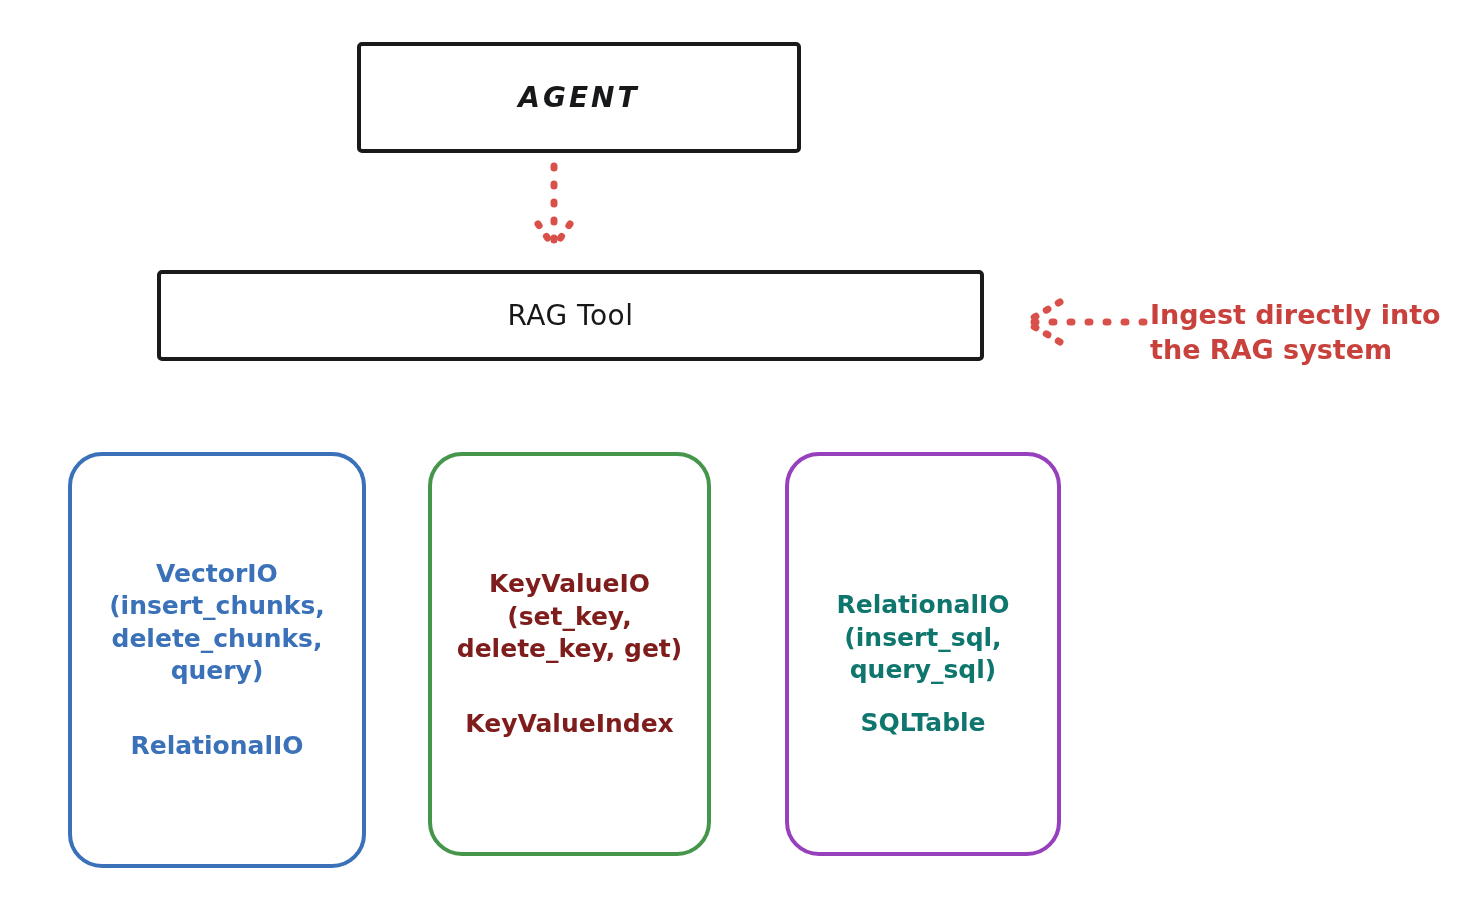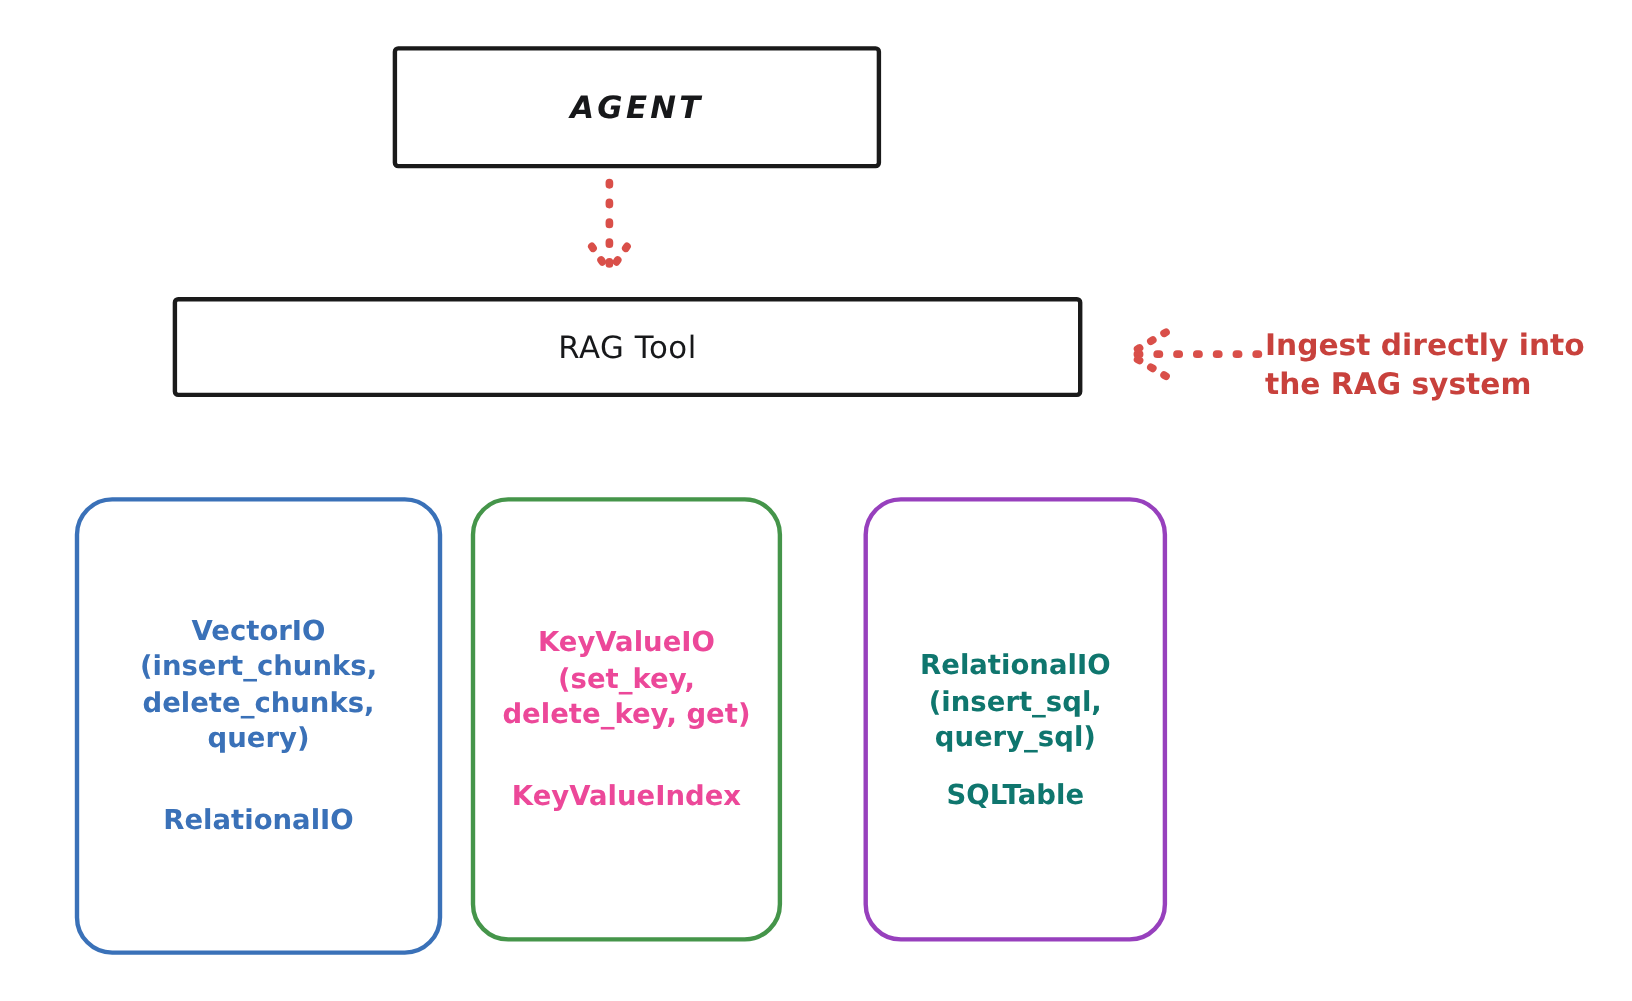--- a/index.html
+++ b/index.html
@@ -80,36 +80,36 @@
     font-weight: 600;
     white-space: pre-line;
   }
   .node.colored .index-label {
     margin-top: 42px;
   }
 
   #vector-node {
     left: 68px;
     top: 452px;
-    width: 334px;
+    width: 298px;
     height: 416px;
     border-color: #3a71b8;
   }
   #vector-node .api-label,
   #vector-node .index-label { color: #3a71b8; }
 
   #keyvalue-node {
     left: 428px;
     top: 452px;
     width: 283px;
     height: 404px;
     border-color: #45954a;
   }
   #keyvalue-node .api-label,
-  #keyvalue-node .index-label { color: #ec4899; }
+  #keyvalue-node .index-label { color: #7f1d1d; }
 
   #relational-node {
     left: 785px;
     top: 452px;
     width: 276px;
     height: 404px;
     border-color: #9740bd;
   }
   #relational-node .api-label,
   #relational-node .index-label { color: #0f766e; margin-top: 20px; }

